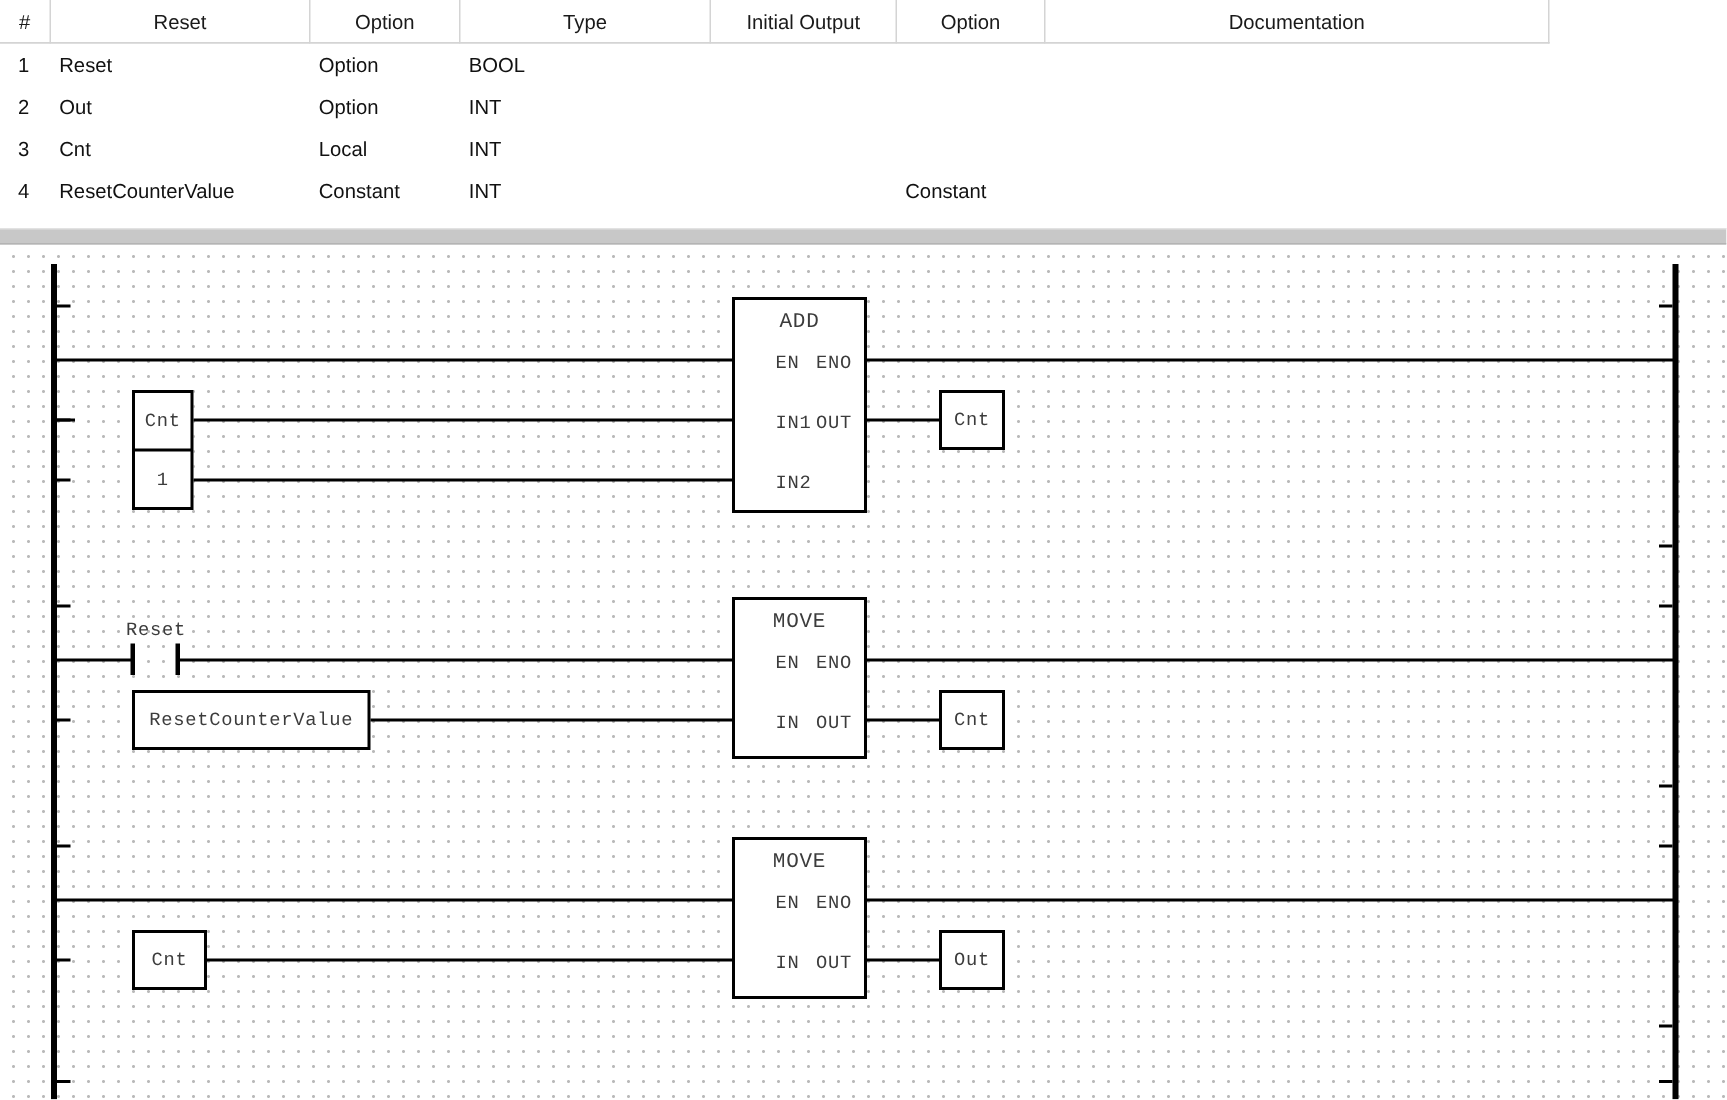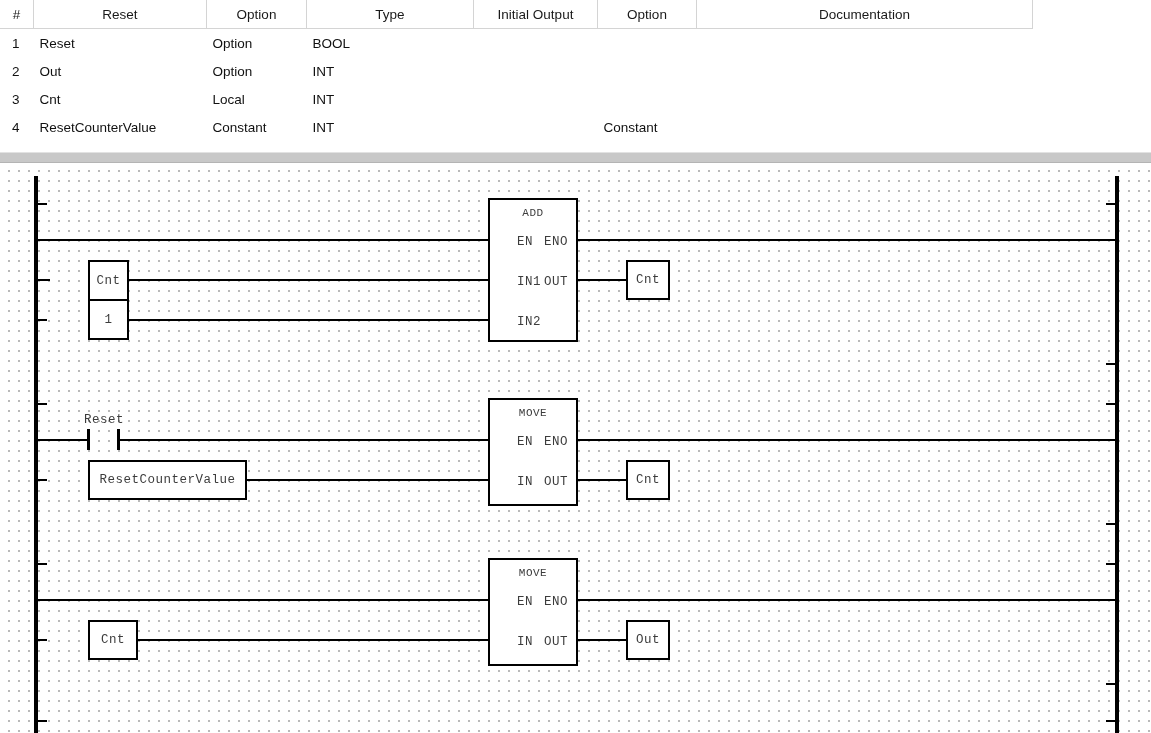--- a/index.html
+++ b/index.html
@@ -116,21 +116,21 @@
     position: absolute;
     box-sizing: border-box;
     border: 2px solid #000000;
     background: #ffffff;
   }
   .fb-title {
     position: absolute;
     left: 0; right: 0;
     text-align: center;
     font-family: "Liberation Mono", monospace;
-    font-size: 11px;
+    font-size: 14px;
     color: #3c3c3c;
     letter-spacing: 0.5px;
   }
   .pin {
     position: absolute;
     font-family: "Liberation Mono", monospace;
     font-size: 12.5px;
     color: #3c3c3c;
     letter-spacing: 0.5px;
     margin-left: 19px;

